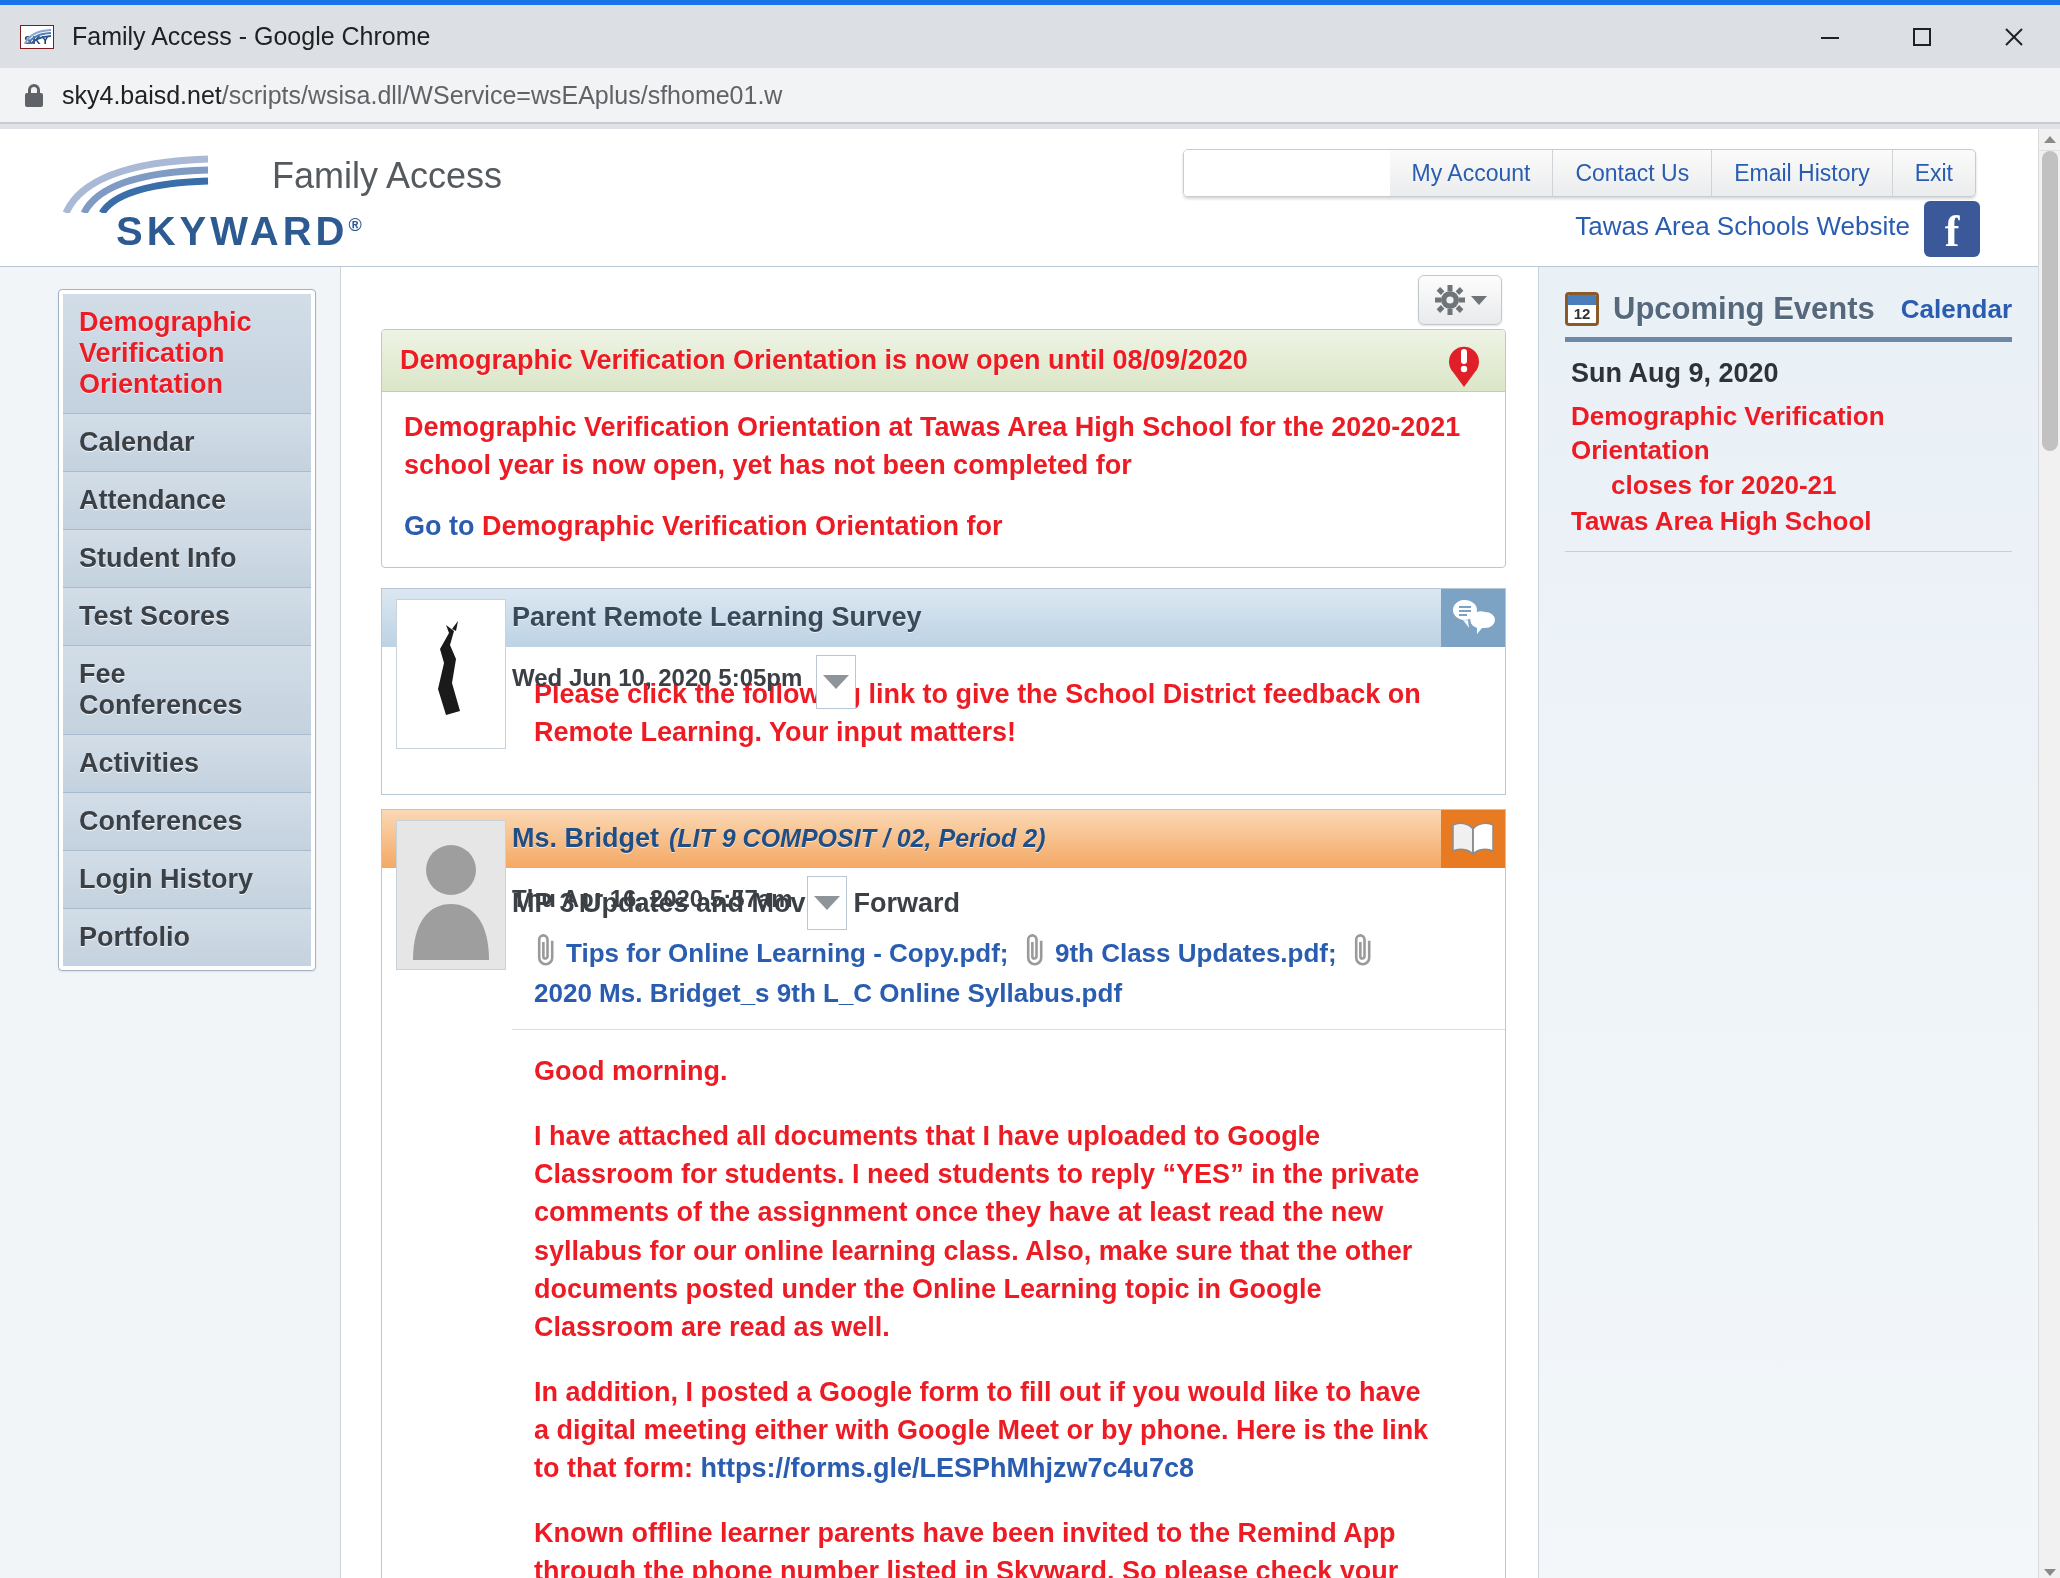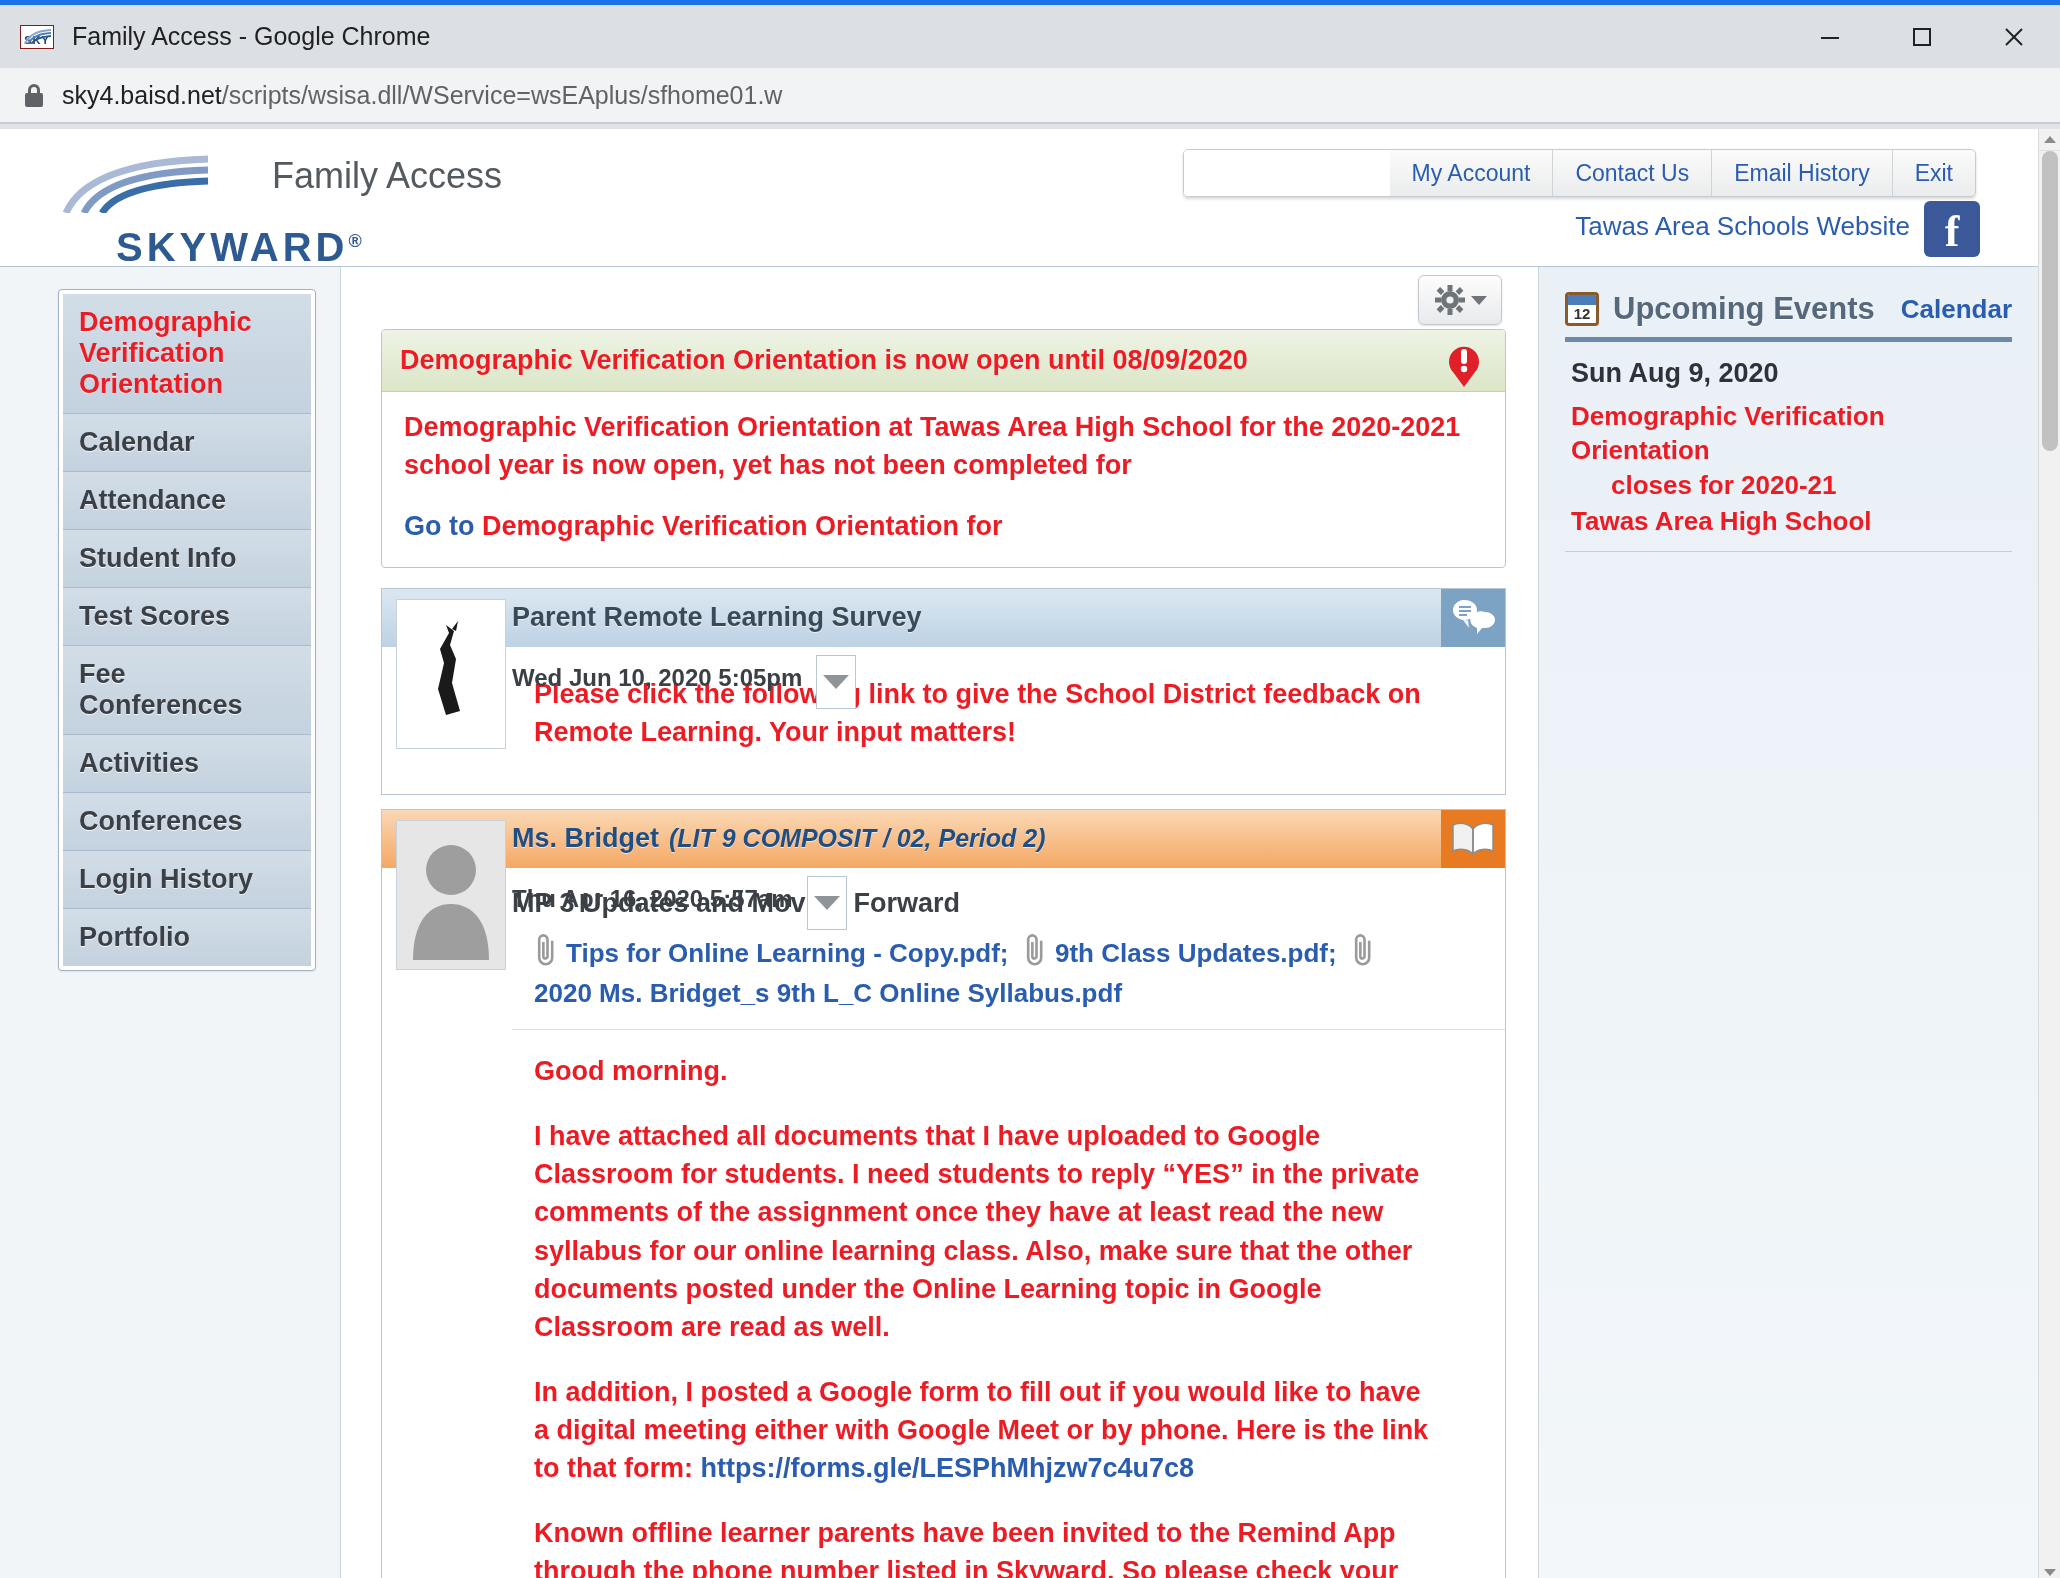--- a/index.html
+++ b/index.html
@@ -89,21 +89,21 @@
   .skyhead {
     height: 138px; background: #ffffff;
     position: relative;
     border-bottom: 1px solid #b9c6d4;
   }
   .logo-wrap { position: absolute; left: 58px; top: 18px; width: 480px; height: 110px; }
   .logo-arcs { position: absolute; left: 0; top: 6px; width: 190px; height: 60px; }
   .logo-sky {
     position: absolute; left: 58px; top: 62px;
     font-size: 40px; font-weight: bold; letter-spacing: 4px;
-    color: #2d5a91; font-family: "Liberation Sans", sans-serif; margin-top: 16px;
+    color: #2d5a91; font-family: "Liberation Sans", sans-serif;
   }
   .logo-reg { font-size: 18px; vertical-align: super; }
   .fa-title {
     position: absolute; left: 272px; top: 26px;
     font-size: 36px; color: #555a5f;
     font-family: "Liberation Sans", sans-serif;
   }
 
   .navbox {
     position: absolute; right: 62px; top: 20px;

